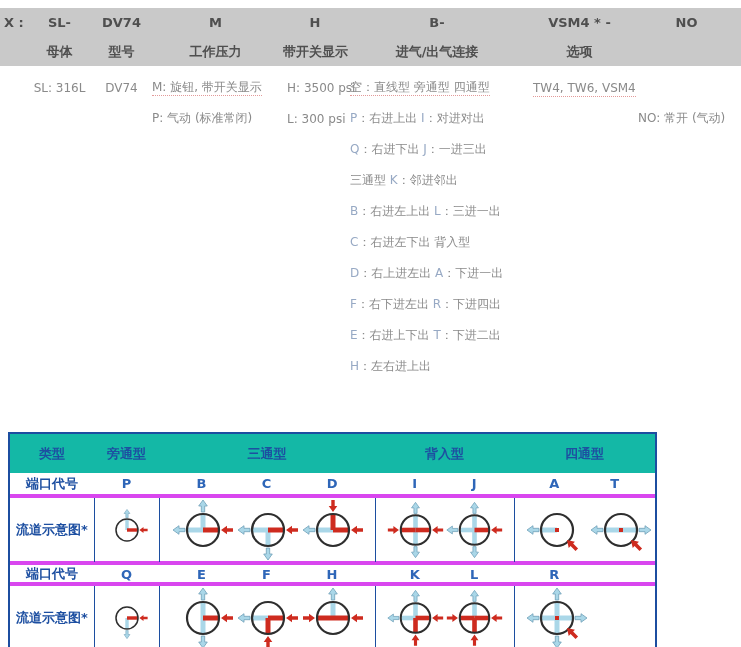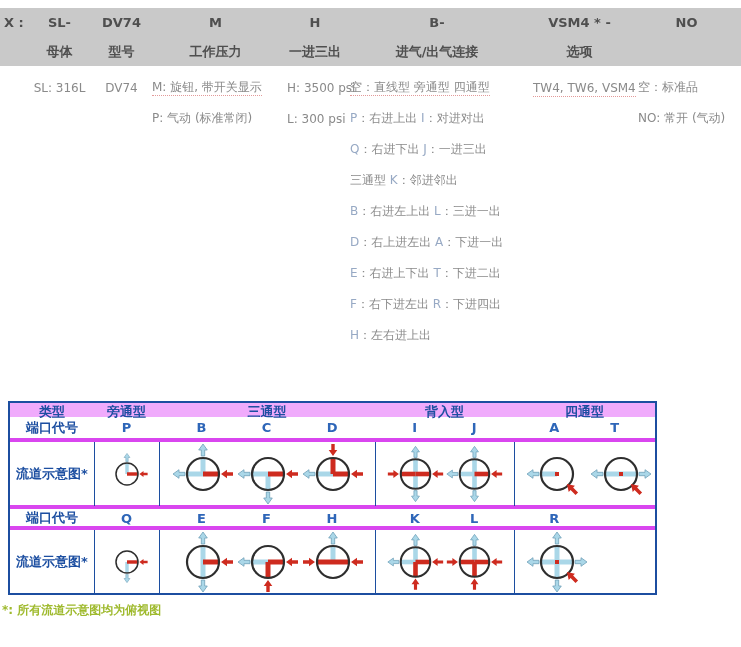--- a/index.html
+++ b/index.html
@@ -33,21 +33,21 @@
   .k5 { grid-column: 7; padding-left: 6px; }
   .k6 { grid-column: 8; padding-left: 6px; }
   .sp { border-bottom: 1px dotted #e39a99; padding-bottom: 1px; }
   .pc { color: #97a9c4; }
   
   .ftable {
     margin: 50px 0 0 8px; width: 649px;
     border: 2px solid #1c4ea0;
   }
   .fr { display: grid; grid-template-columns: 84px 65px 216px 139px 1fr; }
-  .fr-head { height: 14px; background: #f0abfc; }
+  .fr-head { height: 39px; background: #14b8a6; }
   .fr-codes { height: 21px; }
   .fr-diag { height: 67px; }
   .bt { border-top: 4px solid #d946ef; }
   .fc {
     display: flex; align-items: center; justify-content: center;
     font-size: 13px; color: #1d4fa1; font-weight: bold; white-space: nowrap;
   }
   .fc.codes, .fc.diags { justify-content: space-around; padding: 0 10px; }
   .fc.codes span { color: #2e66b8; font-weight: bold; min-width: 10px; text-align: center; }
   .fr-diag .fc + .fc { border-left: 1px solid #1c4ea0; }
@@ -64,58 +64,60 @@
     <div class="hc">DV74</div>
     <div class="hc">M</div>
     <div class="hc">H</div>
     <div class="hc">B-</div>
     <div class="hc">VSM4 * -</div>
     <div class="hc">NO</div>
     <div></div>
     <div class="hc">母体</div>
     <div class="hc">型号</div>
     <div class="hc">工作压力</div>
-    <div class="hc">一进三出</div>
+    <div class="hc">带开关显示</div>
     <div class="hc">进气/出气连接</div>
     <div class="hc">选项</div>
   </div>
 
   <div class="obody">
     <div class="orow gridcols">
       <div class="cell k0"><span>SL: 316L</span></div>
       <div class="cell k1"><span>DV74</span></div>
       <div class="cell k2"><span class="sp">M: 旋钮, 带开关显示</span></div>
       <div class="cell k3"><span>H: 3500 psi</span></div>
       <div class="cell k4 flowtext"><span class="sp">空：直线型 旁通型 四通型</span></div>
       <div class="cell k5"><span class="sp">TW4, TW6, VSM4</span></div>
-      <div class="cell k6"><span>空：标准品</span></div>
     </div>
     <div class="orow gridcols">
       <div class="cell k2"><span>P: 气动 (标准常闭)</span></div>
       <div class="cell k3"><span>L: 300 psi</span></div>
       <div class="cell k4 flowtext"><span><span class="pc">P</span>：右进上出 <span class="pc">I</span>：对进对出</span></div>
       <div class="cell k6"><span>NO: 常开 (气动)</span></div>
     </div>
     <div class="orow gridcols">
       <div class="cell k4 flowtext"><span><span class="pc">Q</span>：右进下出 <span class="pc">J</span>：一进三出</span></div>
     </div>
     <div class="orow gridcols">
       <div class="cell k4 flowtext"><span>三通型 <span class="pc">K</span>：邻进邻出</span></div>
     </div>
     <div class="orow gridcols">
       <div class="cell k4 flowtext"><span><span class="pc">B</span>：右进左上出 <span class="pc">L</span>：三进一出</span></div>
     </div>
     <div class="orow gridcols">
+      <div class="cell k4 flowtext"><span><span class="pc">C</span>：右进左下出 背入型</span></div>
+    </div>
+    <div class="orow gridcols">
       <div class="cell k4 flowtext"><span><span class="pc">D</span>：右上进左出 <span class="pc">A</span>：下进一出</span></div>
     </div>
     <div class="orow gridcols">
+      <div class="cell k4 flowtext"><span><span class="pc">F</span>：右下进左出 <span class="pc">R</span>：下进四出</span></div>
+    </div>
+    <div class="orow gridcols">
       <div class="cell k4 flowtext"><span><span class="pc">E</span>：右进上下出 <span class="pc">T</span>：下进二出</span></div>
-    </div>
-    <div class="orow gridcols">
-      <div class="cell k4 flowtext"><span><span class="pc">F</span>：右下进左出 <span class="pc">R</span>：下进四出</span></div>
     </div>
     <div class="orow gridcols">
       <div class="cell k4 flowtext"><span><span class="pc">H</span>：左右进上出</span></div>
     </div>
   </div>
 </div>
 
 <div class="ftable">
   <div class="fr fr-head">
     <div class="fc lab">类型</div>

